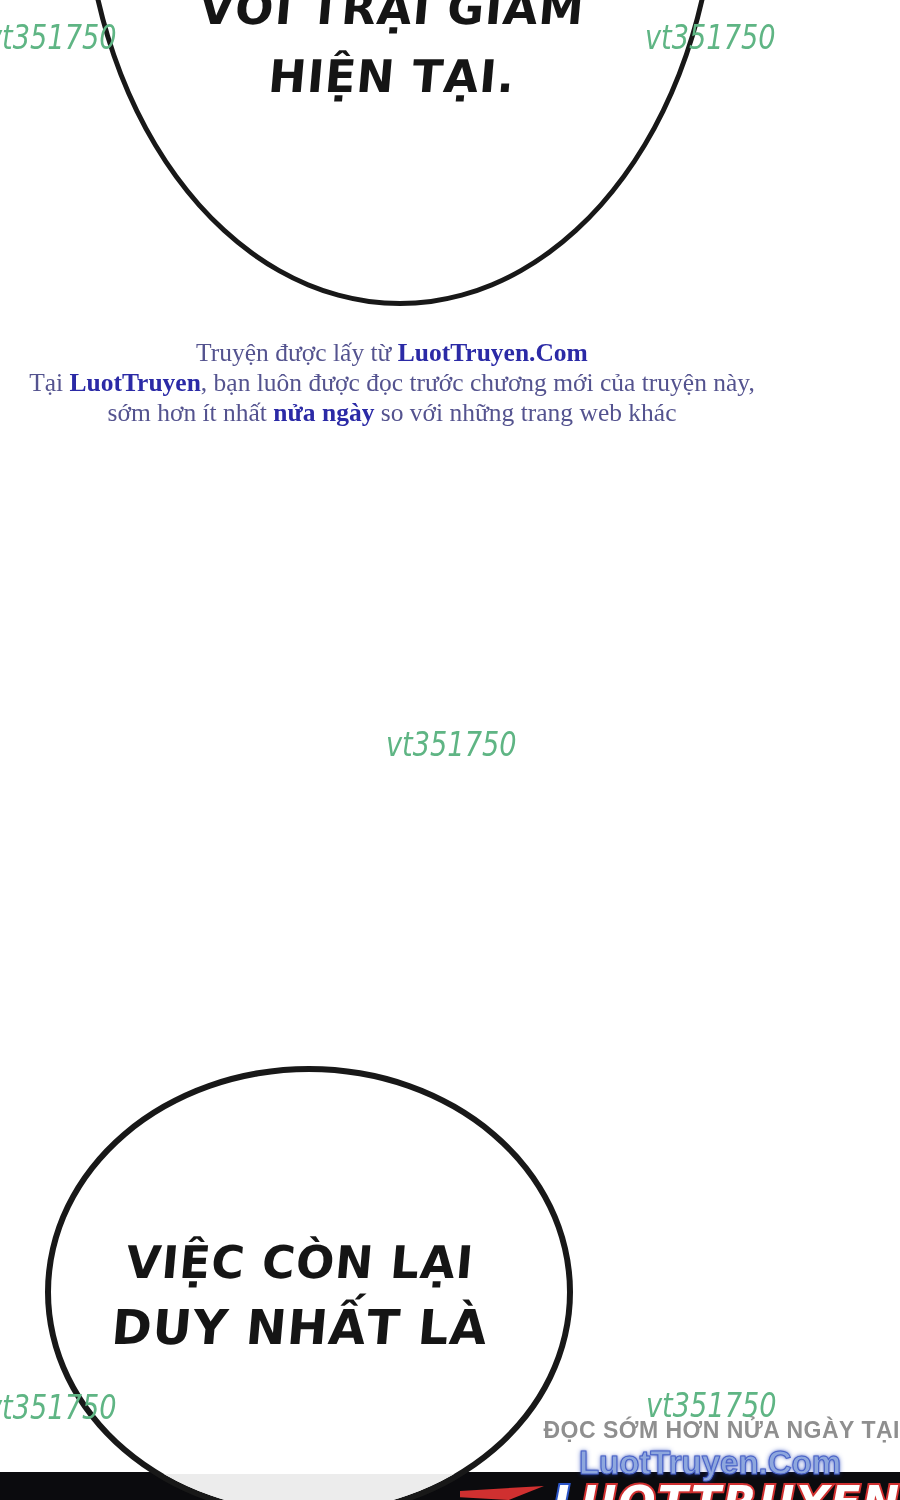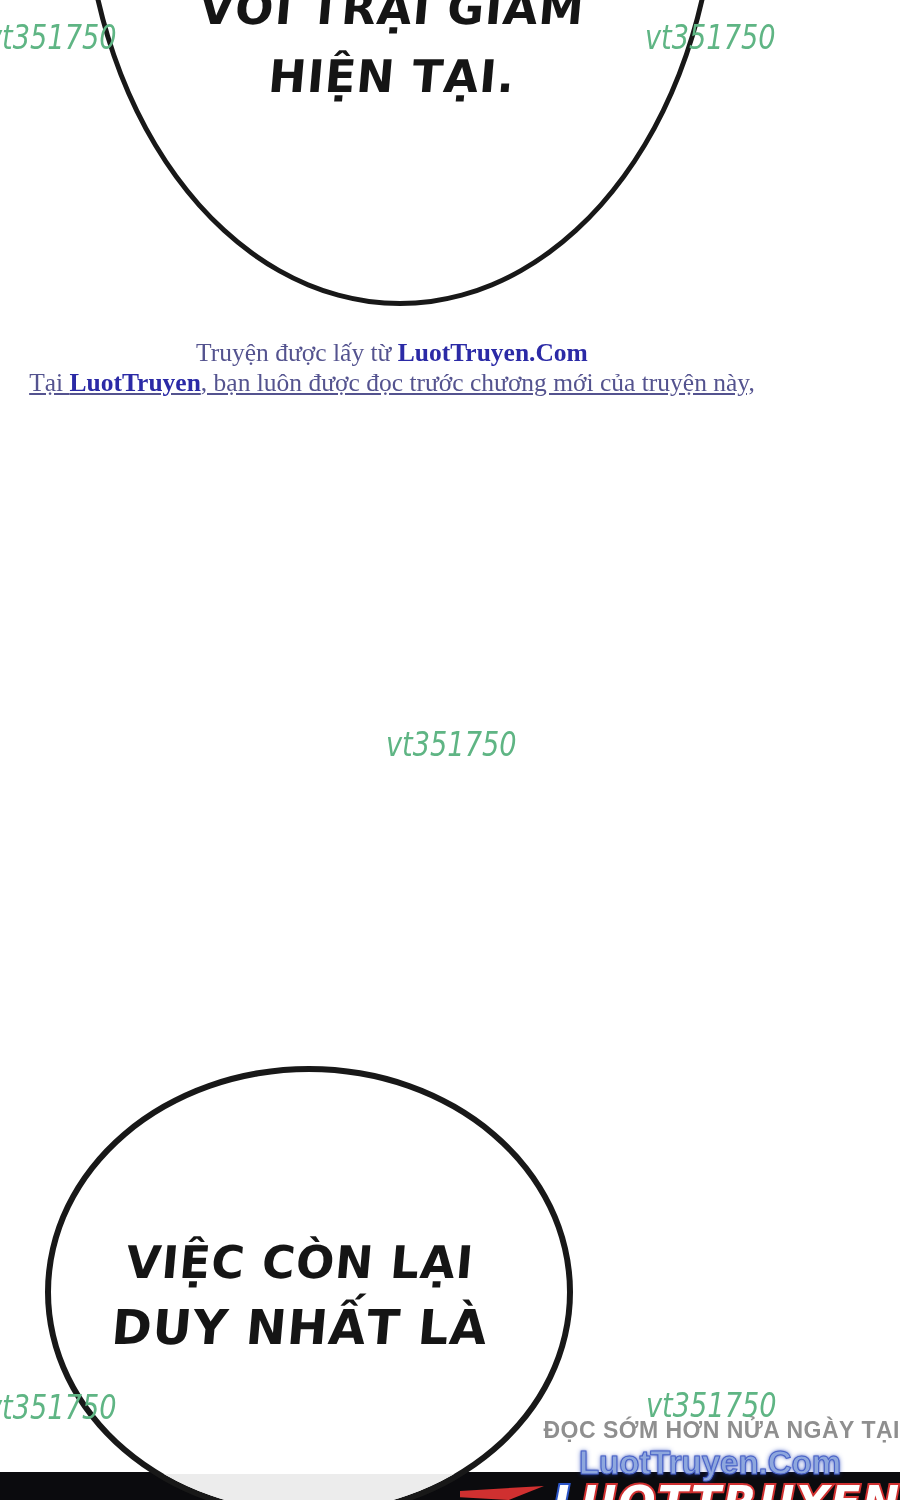--- a/index.html
+++ b/index.html
@@ -122,22 +122,25 @@
   <div class="wm wm1" style="color: rgb(95, 181, 132);">vt351750</div>
   <div class="wm wm2" style="color: rgb(95, 181, 132);">vt351750</div>
   <div class="wm wm3" style="color: rgb(95, 181, 132);">vt351750</div>
   <div class="wm wm4" style="color: rgb(95, 181, 132);">vt351750</div>
   <div class="wm wm5" style="color: rgb(95, 181, 132);">vt351750</div>
 
   <div class="promo">
     <div style="color: rgb(84, 83, 143);">
       <span>Truyện được lấy từ </span><span class="b" style="color: rgb(43, 42, 166);">LuotTruyen.Com</span>
     </div>
-    <div style="color: rgb(84, 83, 143); text-decoration: underline;">
+    <div style="color: rgb(84, 83, 143);">
       <span>Tại </span><span class="b" style="color: rgb(43, 42, 166);">LuotTruyen</span><span>, bạn luôn được đọc trước chương mới của truyện này,</span>
+    </div>
+    <div style="color: rgb(84, 83, 143);">
+      <span>sớm hơn ít nhất </span><span class="b" style="color: rgb(43, 42, 166);">nửa ngày</span><span> so với những trang web khác</span>
     </div>
   </div>
 
   <div class="panel-strip" style="background: rgb(11, 11, 14);"></div>
 
   <div class="bubble bottom">
     <div class="floor"></div>
   </div>
   <div class="comic bb-line1">VIỆC CÒN LẠI</div>
   <div class="comic bb-line2">DUY NHẤT LÀ</div>

